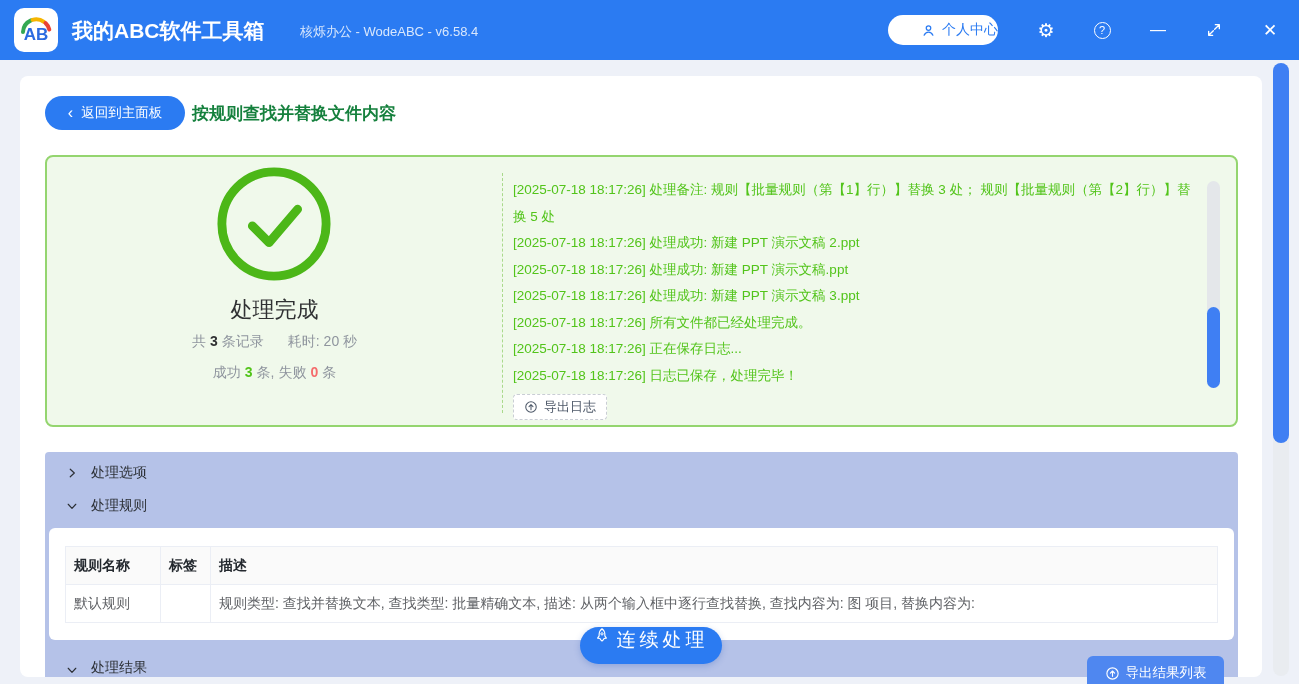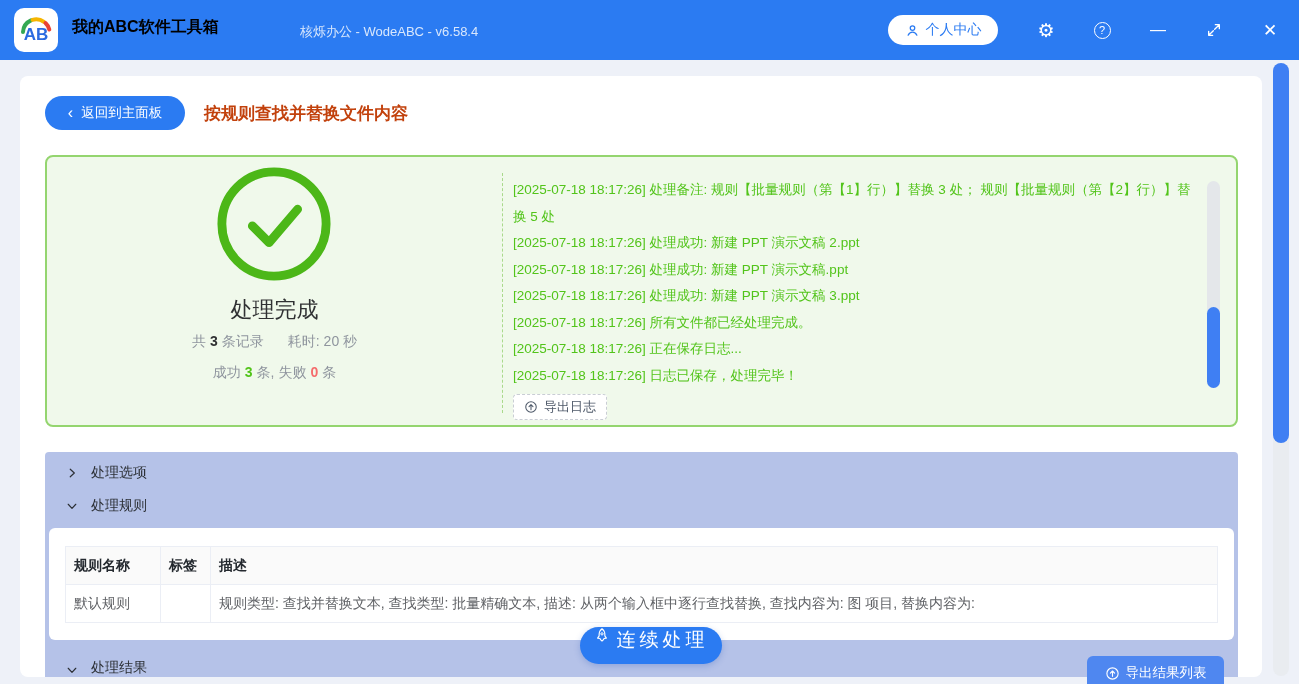--- a/index.html
+++ b/index.html
@@ -2,41 +2,41 @@
 <html><head>
 <meta charset="utf-8">
 <style>
   * { margin:0; padding:0; box-sizing:border-box; }
   html,body { width:1299px; height:684px; font-family:"Liberation Sans","DejaVu Sans",sans-serif; }
   .window { position:relative; width:1299px; height:684px; background:#eef1f8; overflow:hidden; }
 
   
   .titlebar { position:absolute; left:0; top:0; width:1299px; height:60px; background:#2b7bf2; }
   .logo { position:absolute; left:14px; top:8px; width:44px; height:44px; background:#fff; border-radius:10px; display:flex; align-items:center; justify-content:center; }
-  .app-title { position:absolute; left:72px; top:17px; font-size:16px; font-weight:bold; color:#000000; }
+  .app-title { position:absolute; left:72px; top:17px; font-size:21px; font-weight:bold; color:#ffffff; }
   .app-subtitle { position:absolute; left:300px; top:23px; font-size:13px; color:rgba(255,255,255,.82); }
-  .user-pill { position:absolute; left:888px; top:15px; width:110px; height:30px; background:#fff; border:none; border-radius:15px; color:#2b7bf2; font-size:14px; display:flex; align-items:center; justify-content:center; gap:6px; cursor:pointer; font-family:inherit; }
+  .user-pill { position:absolute; left:888px; top:15px; width:110px; height:30px; background:#fff; border:none; border-radius:15px; color:#2b7bf2; font-size:14px; display:flex; align-items:center; justify-content:flex-end; gap:6px; cursor:pointer; font-family:inherit; }
   .tb-btn { position:absolute; top:16px; width:28px; height:28px; background:transparent; border:none; color:#fff; display:flex; align-items:center; justify-content:center; cursor:pointer; font-family:inherit; }
   .tb-gear { left:1032px; font-size:19px; }
   .tb-help { left:1088px; }
   .help-ring { width:17px; height:17px; border:1.6px solid #fff; border-radius:50%; font-size:11px; display:flex; align-items:center; justify-content:center; color:#fff; }
   .tb-min { left:1144px; font-size:16px; }
   .tb-resize { left:1200px; }
   .tb-close { left:1256px; font-size:17px; }
 
   
   .main-scroll-track { position:absolute; left:1273px; top:63px; width:16px; height:613px; background:#e9ecf0; border-radius:8px; }
   .main-scroll-thumb { position:absolute; left:0; top:0; width:16px; height:380px; background:#3f7ff3; border-radius:8px; }
 
   
   .card { position:absolute; left:20px; top:76px; width:1242px; height:601px; background:#fff; border-radius:8px; overflow:hidden; }
 
   .back-btn { position:absolute; left:25px; top:20px; width:140px; height:34px; border:none; border-radius:17px; background:#2b7bf2; color:#fff; font-size:13.5px; display:flex; align-items:center; justify-content:center; gap:8px; cursor:pointer; font-family:inherit; }
   .back-chevron { font-size:16px; line-height:1; }
-  .page-title { position:absolute; left:184px; top:26px; font-size:17px; font-weight:bold; color:#c2410c; }
+  .page-title { position:absolute; left:172px; top:26px; font-size:17px; font-weight:bold; color:#15803d; }
 
   
   .result-panel { position:absolute; left:25px; top:79px; width:1193px; height:272px; background:#f0f9eb; border:2px solid #94d56f; border-radius:8px; }
   .summary { position:absolute; left:0; top:0; width:455px; height:100%; }
   .check-svg { position:absolute; left:168px; top:8px; }
   .status-title { position:absolute; left:0; top:138px; width:455px; text-align:center; font-size:22px; font-weight:500; color:#303133; }
   .stat-line { position:absolute; left:0; width:455px; text-align:center; font-size:14px; color:#8f959e; }
   .stat-line span, .stat-line b { margin:0 2px; }
   .stat-1 { top:176px; }
   .stat-2 { top:207px; }

